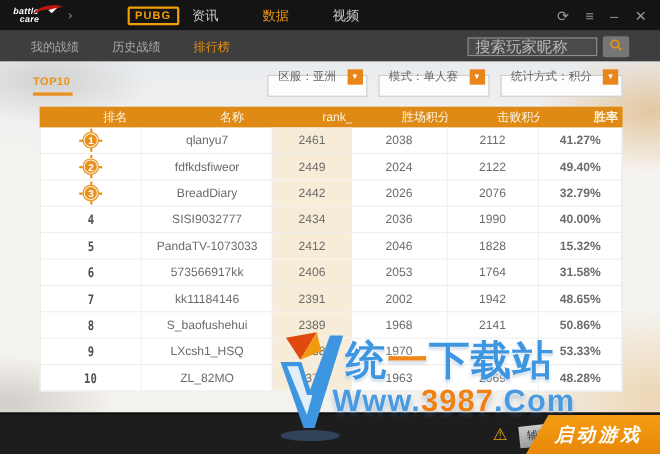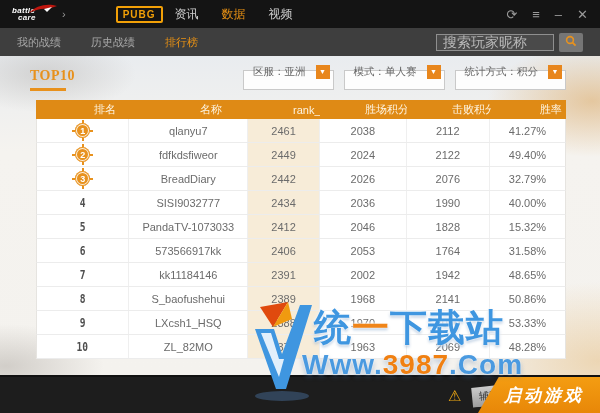--- a/index.html
+++ b/index.html
@@ -7,66 +7,66 @@
   body { font-family:"Liberation Sans","DejaVu Sans",sans-serif; background:#f3f2f0; position:relative; }
 
   
   .titlebar { height:28px; background:#141414; display:flex; align-items:center; padding:0 12px; position:relative; }
   .logo { display:flex; flex-direction:column; line-height:7px; margin-right:6px; position:relative; width:42px; }
   .logo .swoosh { position:absolute; top:-4px; right:-4px; }
   .logo b { color:#fff; font-style:italic; font-size:8px; letter-spacing:.3px; }
   .logo b:last-child { padding-left:6px; }
   .tb-chevron { color:#9a9a9a; font-size:11px; margin:0 10px 0 2px; }
   .pubg-badge { border:2px solid #f2a007; color:#f2a007; border-radius:2px; font-weight:bold; font-size:10px; letter-spacing:1px; padding:1px 5px; margin:0 12px 0 40px; }
-  .tb-tabs { display:flex; gap:23px; }
+  .tb-tabs { display:flex; gap:40px; }
   .tb-tab { color:#cfcfcf; font-size:12px; cursor:pointer; }
   .tb-tab.active { color:#e89114; }
   .win-controls { margin-left:auto; display:flex; gap:15px; align-items:center; }
   .win-controls span { color:#9a9a9a; font-size:13px; line-height:1; cursor:pointer; }
 
   
-  .subnav { height:28px; background:#3e3e3e; display:flex; align-items:center; padding:0 17px; }
+  .subnav { height:28px; background:#3e3e3e; display:flex; align-items:center; padding:0 28px; }
   .sn-tab { color:#a8a8a8; font-size:11px; margin-right:30px; cursor:pointer; }
   .sn-tab.active { color:#e89114; }
   .search { margin-left:auto; display:flex; align-items:center; }
   .search input { width:118px; height:17px; background:#4a4a4a; border:1px solid #8f8f8f; color:#c9c9c9; font-size:14px; padding:0 6px; outline:none; }
   .search input::placeholder { color:#b9b9b9; }
   .search-btn { width:24px; height:19px; margin-left:5px; background:#767676; border:none; border-radius:2px; display:flex; align-items:center; justify-content:center; cursor:pointer; }
 
   
   .content { position:relative; height:319px;
     background:
       radial-gradient(130px 55px at 45px 18px, rgba(150,145,140,.30), transparent 70%),
       radial-gradient(150px 80px at 592px 45px, rgba(216,150,62,.45), transparent 70%),
       radial-gradient(190px 110px at 598px 305px, rgba(222,162,72,.35), transparent 72%),
       radial-gradient(140px 60px at 6px 310px, rgba(120,112,104,.28), transparent 70%),
       linear-gradient(#e9ecef, #f5f3ef 30%, #f4f2ee);
   }
   .content-header { display:flex; align-items:center; padding:12px 34px 0 30px; }
-  .top10 { color:#e8911c; font-size:14px; font-weight:bold; letter-spacing:.5px;font-family:Liberation Serif, serif; }
+  .top10 { color:#e8911c; font-size:10px; font-weight:bold; letter-spacing:.5px; }
   .top10::after { content:""; display:block; width:36px; height:3px; background:#e8911c; margin-top:4px; }
   .filters { margin-left:auto; display:flex; gap:10px; }
   .filter { background:#fdfdfd; border:1px solid #c9c9c9; height:20px; display:flex; align-items:center; padding:0 3px 16px 9px; cursor:pointer; }
   .filter .f-label { font-size:10.5px; color:#666; margin-right:10px; white-space:nowrap; }
   .dd-btn { width:14px; height:14px; background:#e8861c; color:#fff; font-size:7px; display:flex; align-items:center; justify-content:center; }
 
   
   .board { margin:9px 34px 0 36px; }
   .t-header { display:flex; height:19px; background:#df8a15; align-items:center; }
   .t-header .cell { color:#fdf3e0; font-size:11px; text-align:center;padding-left:45px; }
   .t-row { display:flex; height:24px; background:#fff; border-bottom:1px solid #ececec; border-left:1px solid #e6e4e0; border-right:1px solid #e6e4e0; align-items:center; }
   .cell { text-align:center; font-size:11px; color:#6b6b6b; overflow:hidden; white-space:nowrap; height:100%; display:flex; align-items:center; justify-content:center; border-right:1px solid #efefef; }
   .cell:last-child { border-right:none; }
   .t-header .cell { border-right:none; height:auto; display:block; }
   .c-rank  { width:17.5%; }
   .c-name  { width:22.5%;text-align:center; }
   .c-recore{ width:13.6%; }
   .c-win   { width:16.4%; }
   .c-kill  { width:15.8%; }
-  .c-rate  { width:14.2%; }
+  .c-rate  { width:14.2%;font-weight:bold; }
   .t-row .c-recore { background:#f7ecd8; }
   .rank-num { font-weight:bold; color:#4f4f4f; font-size:12px; font-family:"DejaVu Sans Mono",monospace; transform:scaleX(.8); }
   .medal { position:relative; width:15px; height:15px; border-radius:50%; background:#e8921e; color:#fff; font-size:9px; font-weight:bold; display:flex; align-items:center; justify-content:center; box-shadow:inset 0 0 0 1px #e8921e, inset 0 0 0 2px rgba(255,255,255,.85); }
   .medal::before { content:""; position:absolute; left:50%; top:-3px; bottom:-3px; width:2px; margin-left:-1px; background:linear-gradient(#e8921e 3px, transparent 3px, transparent calc(100% - 3px), #e8921e calc(100% - 3px)); }
   .medal::after { content:""; position:absolute; top:50%; left:-3px; right:-3px; height:2px; margin-top:-1px; background:linear-gradient(90deg,#e8921e 3px, transparent 3px, transparent calc(100% - 3px), #e8921e calc(100% - 3px)); }
 
   
   .watermark { position:absolute; left:252px; top:243px; width:330px; height:110px; pointer-events:none; z-index:5; }
   .wm-logo { position:absolute; left:0; top:0; }
   .wm-line1 { position:absolute; left:62px; top:4px; font-size:37px; font-weight:bold; color:#3f96e0; letter-spacing:1px; white-space:nowrap; text-shadow:0 0 2px #fff,0 0 4px #fff,0 2px 3px rgba(60,110,170,.45); }

